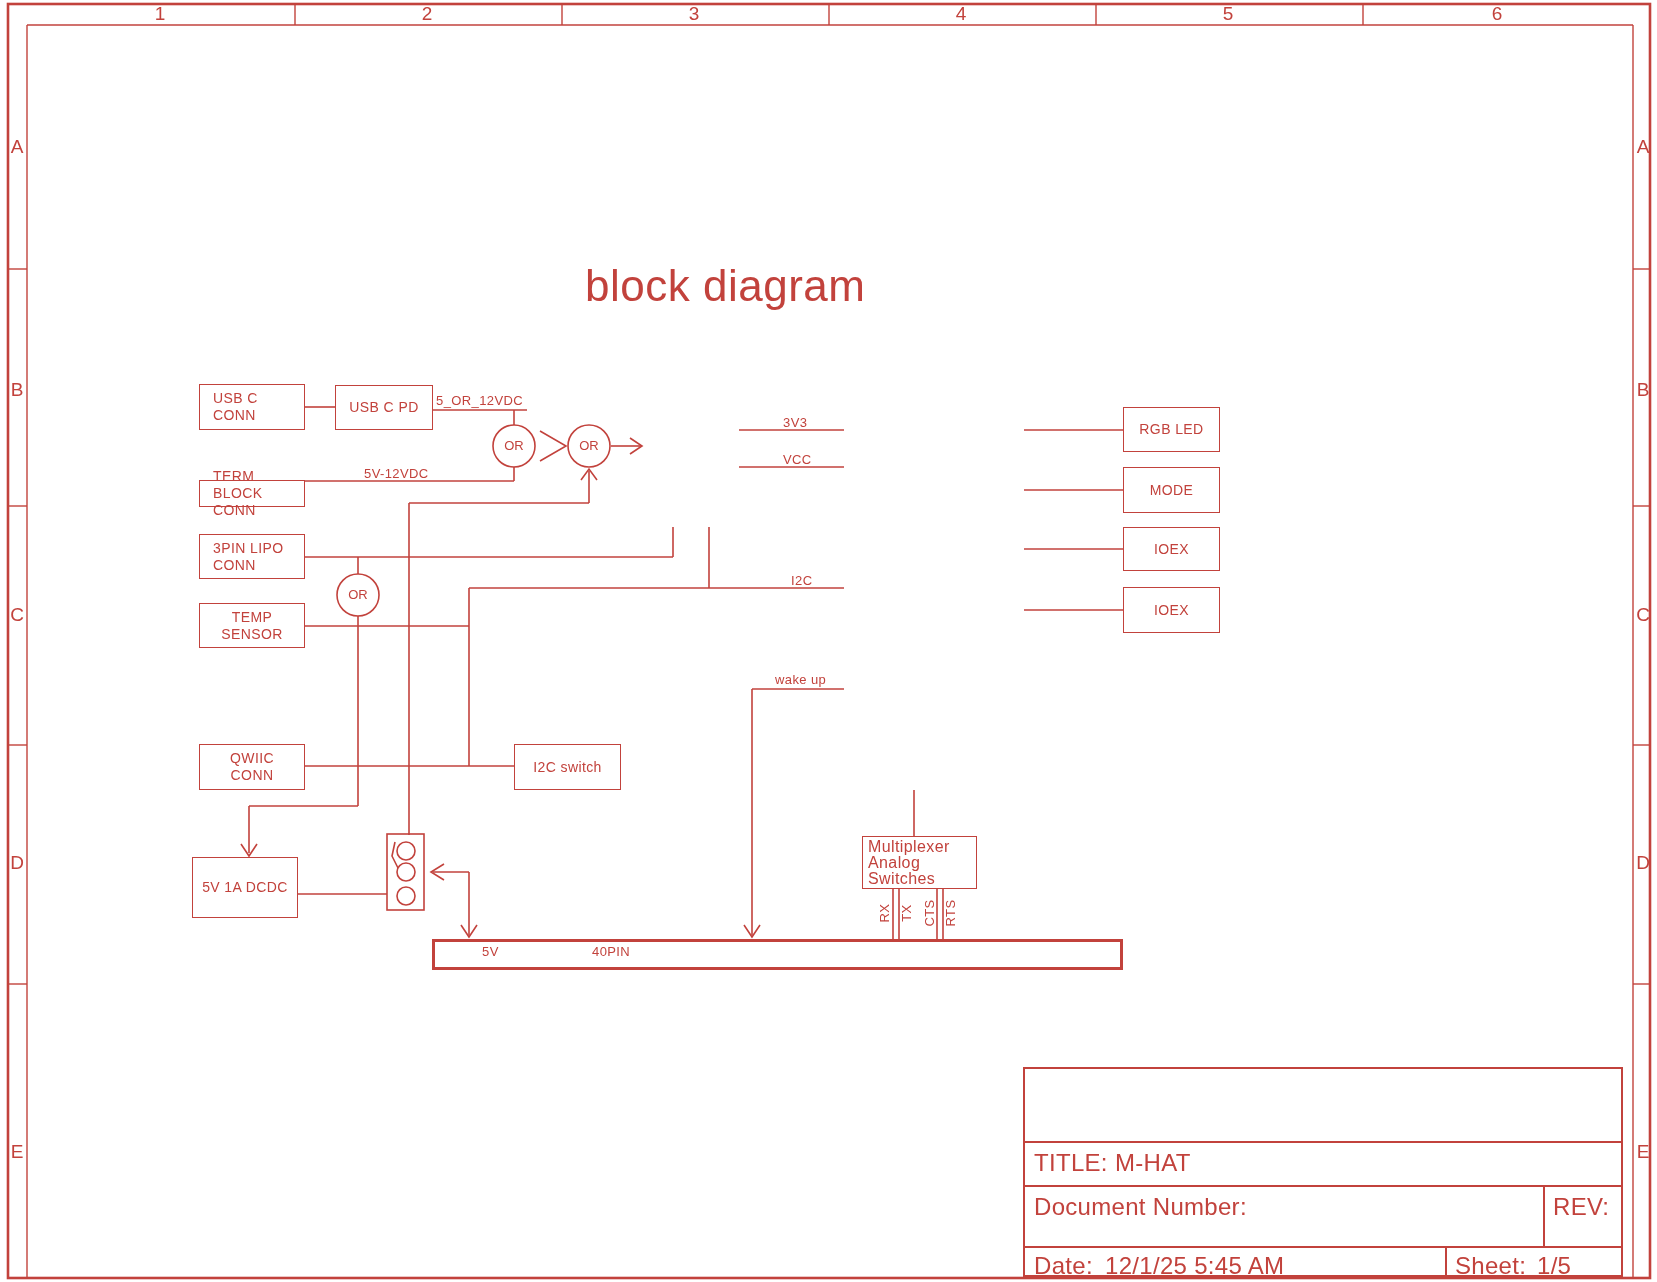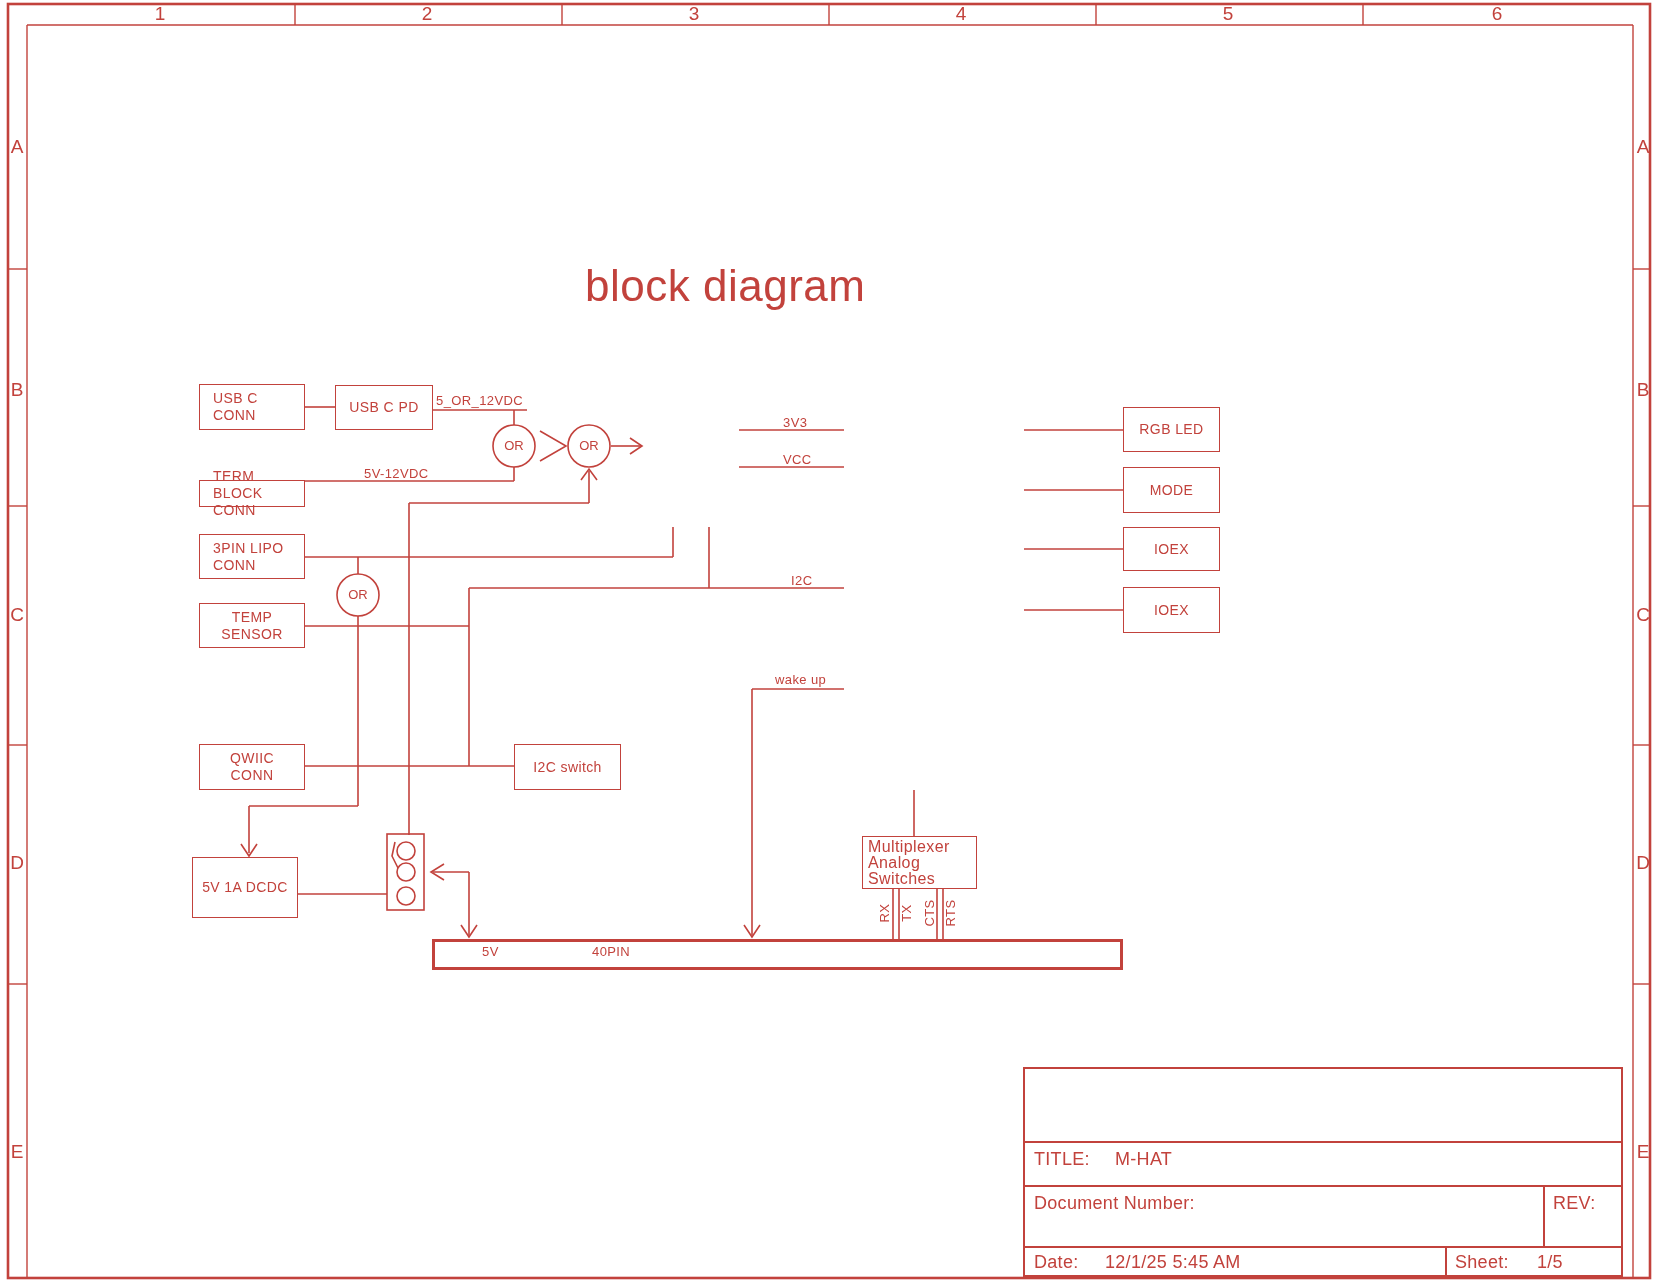--- a/index.html
+++ b/index.html
@@ -22,21 +22,21 @@
   .bar{position:absolute;box-sizing:border-box;border:3px solid var(--red);}
 
   .lbl{position:absolute;font-size:13px;line-height:14px;letter-spacing:.4px;white-space:pre;}
   .rot{width:44px;height:14px;text-align:center;transform:rotate(-90deg);}
   .orlbl{position:absolute;width:30px;text-align:center;font-size:13px;line-height:14px;}
 
   .dtitle{position:absolute;font-size:44px;line-height:46px;letter-spacing:.5px;}
 
   .zone{position:absolute;font-size:19px;line-height:22px;text-align:center;}
 
-  .tblock{position:absolute;box-sizing:border-box;border:2px solid var(--red);font-size:18px;}
+  .tblock{position:absolute;box-sizing:border-box;border:2px solid var(--red);font-size:24px;}
   .tblock .hline{position:absolute;left:0;right:0;border-top:2px solid var(--red);}
   .tblock .vline{position:absolute;border-left:2px solid var(--red);}
   .tblock .tx{position:absolute;white-space:pre;letter-spacing:.3px;}
 </style>
 </head>
 <body>
 
 <div id="sheet">
 
   <svg class="layer" width="1657" height="1282">

